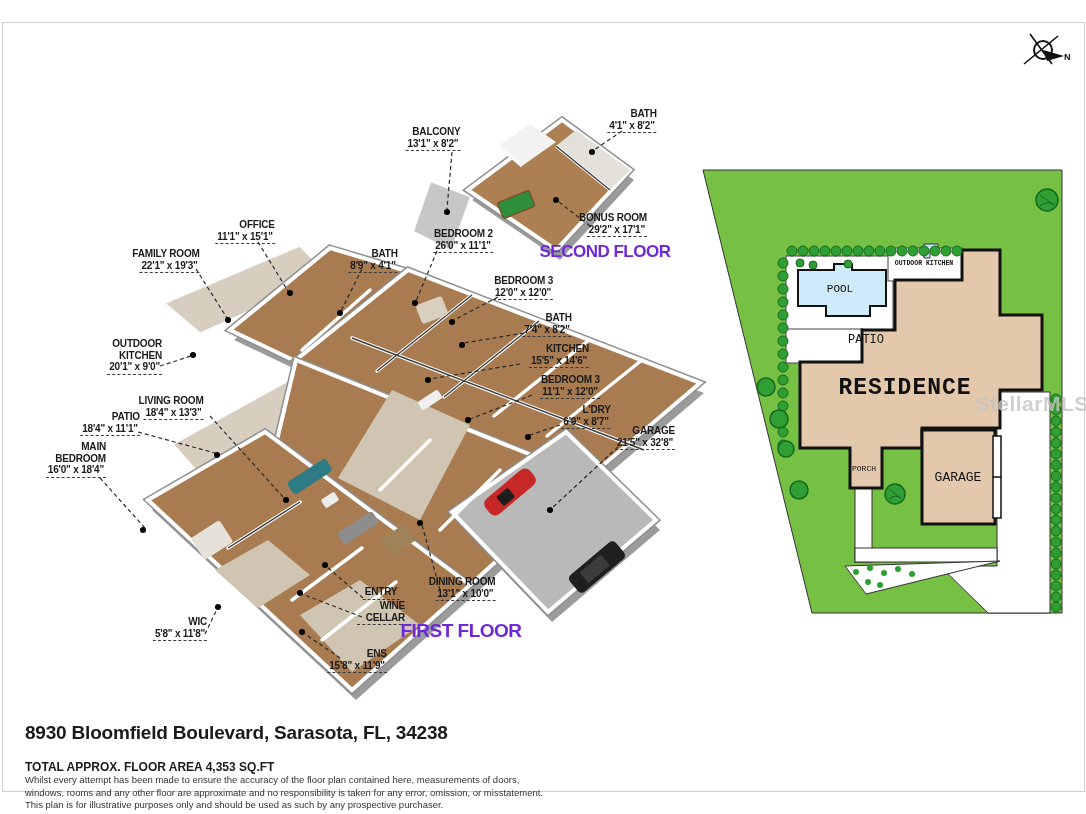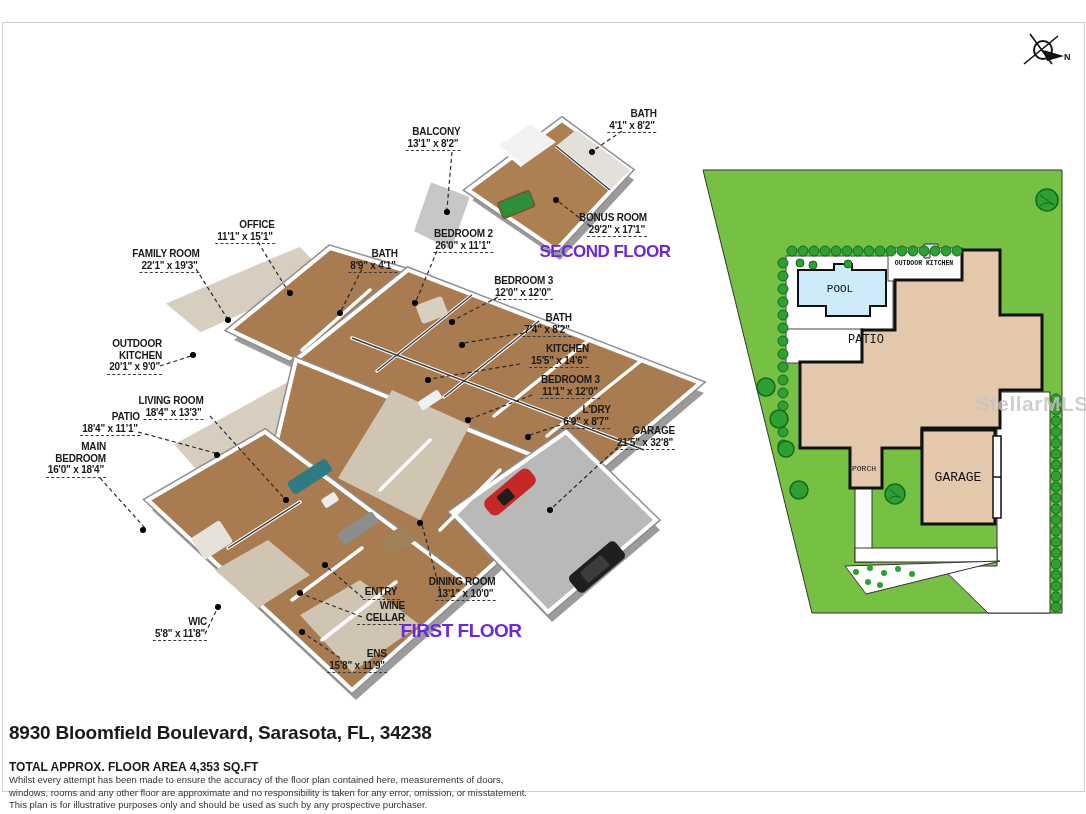--- a/index.html
+++ b/index.html
@@ -10,21 +10,21 @@
        font-weight:bold;font-size:10px;line-height:11.5px;letter-spacing:-0.2px;white-space:nowrap;}
   .lbl .nm,.lbl .dims{display:inline-block;}
   .lbl .dims{border-bottom:1px dashed #3a3a3a;padding:0 2px 1px 2px;}
   .lbl.u-name .nm{border-bottom:1px dashed #3a3a3a;padding:0 2px 1px 2px;}
   .lbl.wrap{white-space:normal;}
   .floor-title{position:absolute;transform:translateX(-50%);font-weight:800;color:#6d28d9;
        letter-spacing:-0.5px;white-space:nowrap;}
   .site-lbl{position:absolute;transform:translate(-50%,-50%);color:#111;font-weight:bold;white-space:nowrap;font-family:Liberation Mono, monospace;}
   #watermark{position:absolute;transform:translate(-50%,-50%);color:#c4c4c4;opacity:.8;
        font-size:21px;font-weight:bold;letter-spacing:0.5px;}
-  #footer{position:absolute;left:9px;top:722px;color:#1a1a1a;}
+  #footer{position:absolute;left:25px;top:722px;color:#1a1a1a;}
   #addr{font-size:19px;font-weight:bold;letter-spacing:-0.2px;}
   #area{font-size:12px;font-weight:bold;margin-top:16px;}
   .disc{font-size:9.5px;line-height:12.5px;color:#333;}
   #frame{position:absolute;left:2px;top:22px;width:1081px;height:768px;border:1px solid #cfcfcf;}
   #north{position:absolute;left:1064px;top:52px;font-size:9px;font-weight:bold;color:#111;}
 </style>
 </head>
 <body>
 
 <div id="canvas">
@@ -348,20 +348,21 @@
     <span class="nm">L'DRY</span><br>
     <span class="dims">6'9" x 8'7"</span></div>
   <div class="lbl" style="left:645px;top:425px">
     <span class="nm">GARAGE</span><br>
     <span class="dims">21'5" x 32'8"</span></div>
   <div class="floor-title" style="left:461px;top:620px;font-size:19px">FIRST FLOOR</div>
 
   <div class="site-lbl" style="left:840px;top:289px;font-size:11px;font-weight:normal">POOL</div>
   <div class="site-lbl" style="left:924px;top:263px;font-size:6.5px">OUTDOOR KITCHEN</div>
   <div class="site-lbl" style="left:866px;top:340px;font-size:12px;font-weight:normal">PATIO</div>
+  <div class="site-lbl" style="left:905px;top:388px;font-size:23px;letter-spacing:1px">RESIDENCE</div>
   <div class="site-lbl" style="left:864px;top:468px;font-size:8px;font-weight:normal">PORCH</div>
   <div class="site-lbl" style="left:958px;top:477px;font-size:13px;font-weight:normal">GARAGE</div>
   <div id="watermark" style="left:1032px;top:404px">StellarMLS</div>
 
   <div id="footer">
     <div id="addr">8930 Bloomfield Boulevard, Sarasota, FL, 34238</div>
     <div id="area">TOTAL APPROX. FLOOR AREA 4,353 SQ.FT</div>
     <div class="disc">Whilst every attempt has been made to ensure the accuracy of the floor plan contained here, measurements of doors,</div>
     <div class="disc">windows, rooms and any other floor are approximate and no responsibility is taken for any error, omission, or misstatement.</div>
     <div class="disc">This plan is for illustrative purposes only and should be used as such by any prospective purchaser.</div>

